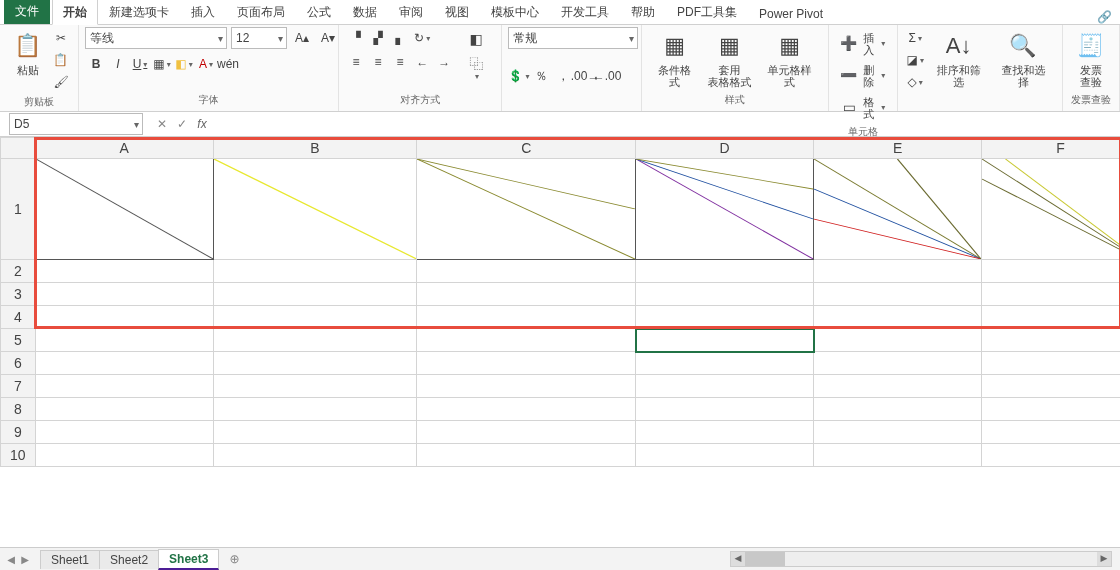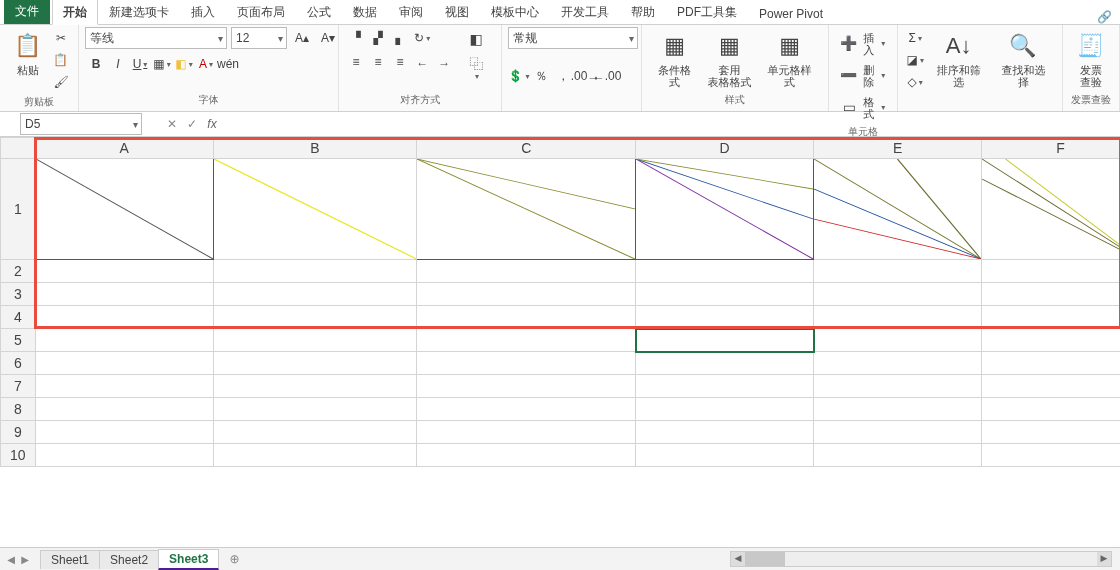--- a/index.html
+++ b/index.html
@@ -18,21 +18,21 @@
   .btn.big .iconbox{width:32px;height:32px;font-size:22px}
   .btn .cap{font-size:11px;line-height:12px;text-align:center;margin-top:2px}
   .col{display:flex;flex-direction:column}
   .row{display:flex;align-items:flex-start}
   .sel{height:20px;border:1px solid #bbb;background:#fff;font-size:12px;padding:0 16px 0 4px;position:relative;cursor:pointer;display:flex;align-items:center}
   .sel::after{content:"▾";position:absolute;right:3px;color:#666;font-size:10px}
   .mini{width:18px;height:18px;display:flex;align-items:center;justify-content:center;margin:1px;cursor:pointer;font-size:12px;border:1px solid transparent}
   .dd::after{content:"▾";font-size:8px;color:#666;margin-left:2px}
 
   .fbar{display:flex;align-items:center;height:24px;border-bottom:1px solid #d0d0d0;background:#fff}
-  .namebox{width:100px;height:20px;border:1px solid #bbb;margin:0 20px;padding:0 16px 0 4px;position:relative;display:flex;align-items:center;font-size:12px}
+  .namebox{width:100px;height:20px;border:1px solid #bbb;margin:0 9px;padding:0 28px 0 4px;position:relative;display:flex;align-items:center;font-size:12px}
   .namebox::after{content:"▾";position:absolute;right:3px;color:#666;font-size:10px}
   .fbar .ic{width:20px;text-align:center;color:#888;cursor:pointer}
   .fbar .fx{font-style:italic;color:#666}
   .fbar input{flex:1;border:none;outline:none;height:20px;padding:0 4px;font-size:12px}
 
   .gridwrap{position:relative;height:400px;overflow:hidden}
   table.grid{border-collapse:collapse;table-layout:fixed;width:1140px}
   table.grid th,table.grid td{border:1px solid #d4d4d4;padding:0;background:#fff}
   table.grid th{background:#f3f3f3;font-weight:normal;color:#444;font-size:14px}
   .corner{width:32px;height:20px}

